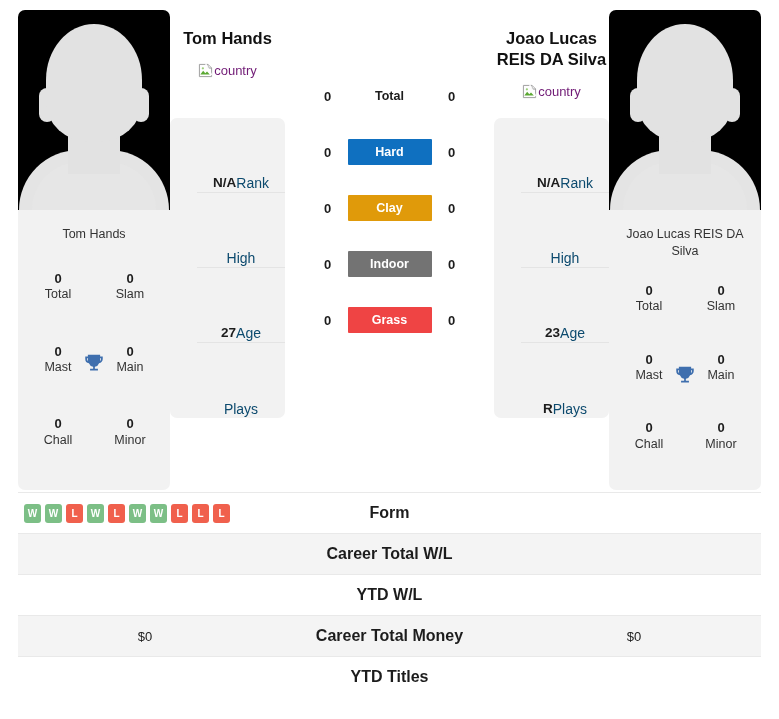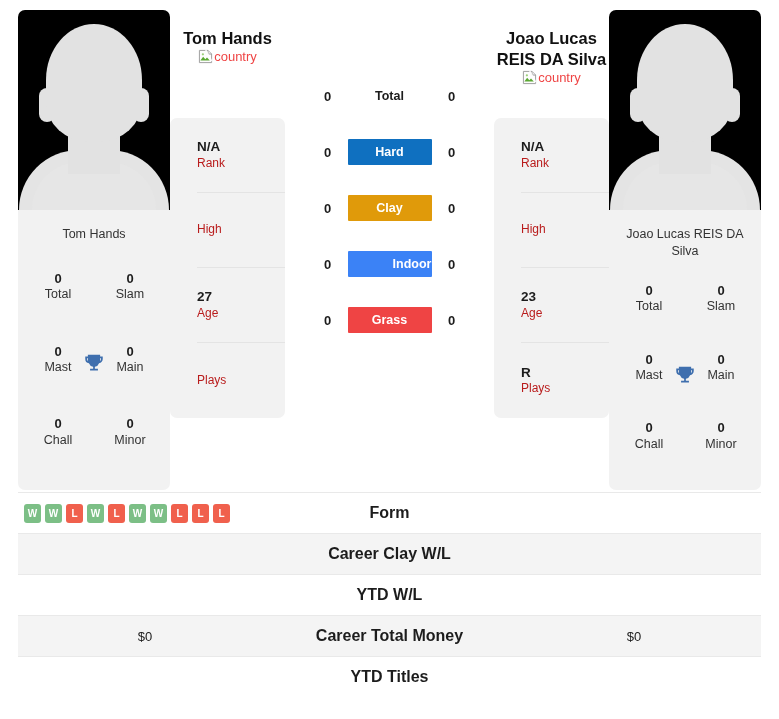--- a/index.html
+++ b/index.html
@@ -145,56 +145,56 @@
     font-size: 16.5px;
     font-weight: bold;
     color: #111;
     line-height: 1.28;
     white-space: nowrap;
   }
   .pname.wrap { white-space: normal; }
   .country-img {
     display: inline-flex;
     align-items: center;
-    margin-top: 0;
+    margin-top: 14px;
     font-size: 13px;
-    color: #ef4444;
+    color: #701a75;
   }
   .broken-img {
     width: 15px;
     height: 15px;
     margin-right: 1px;
     position: relative;
     flex: 0 0 15px;
   }
   .info-stack {
     background: #f2f2f2;
     border-radius: 7px;
     overflow: hidden;
   }
   .info-row {
     height: 75px;
     display: flex;
-    flex-direction: column;
-    align-items: flex-start;
+    flex-direction: row;
+    align-items: flex-end;
     justify-content: center;
     border-bottom: 1px solid #e4e4e4;
     text-align: center;
     margin-left: 27px;
   }
   .info-row:last-child { border-bottom: none; }
   .info-row .val {
     font-size: 13.5px;
     font-weight: bold;
     color: #1c1c1c;
     line-height: 1.3;
   }
   .info-row .lbl {
-    font-size: 12px;
-    color: #b91c1c;
+    font-size: 14px;
+    color: #0c4a6e;
     line-height: 1.3;
   }
 
   
   .surfaces {
     flex: 1 1 auto;
     padding-top: 58px;
     display: flex;
     flex-direction: column;
     gap: 0;
@@ -363,21 +363,21 @@
       <div class="surf-badge" style="background: rgb(15, 112, 192);">Hard</div>
       <div class="side">0</div>
     </div>
     <div class="surf-row">
       <div class="side">0</div>
       <div class="surf-badge" style="background: rgb(224, 154, 10); text-align: center;">Clay</div>
       <div class="side">0</div>
     </div>
     <div class="surf-row">
       <div class="side">0</div>
-      <div class="surf-badge" style="background: #3b82f6; text-align: right;">Indoor</div>
+      <div class="surf-badge" style="background: #737373;">Indoor</div>
       <div class="side">0</div>
     </div>
     <div class="surf-row">
       <div class="side">0</div>
       <div class="surf-badge" style="background: #ef4444;">Grass</div>
       <div class="side">0</div>
     </div>
   </div>
 
   <div class="info-col">
@@ -477,21 +477,21 @@
         </div>
     </div>
     <div class="c-mid">Form</div>
     <div class="c-right">
       <div class="form-badges"></div>
     </div>
   </div>
 
   <div class="crow alt">
     <div class="c-left"></div>
-    <div class="c-mid">Career Clay W/L</div>
+    <div class="c-mid">Career Total W/L</div>
     <div class="c-right"></div>
   </div>
 
   <div class="crow">
     <div class="c-left"></div>
     <div class="c-mid">YTD W/L</div>
     <div class="c-right"></div>
   </div>
 
   <div class="crow alt">

